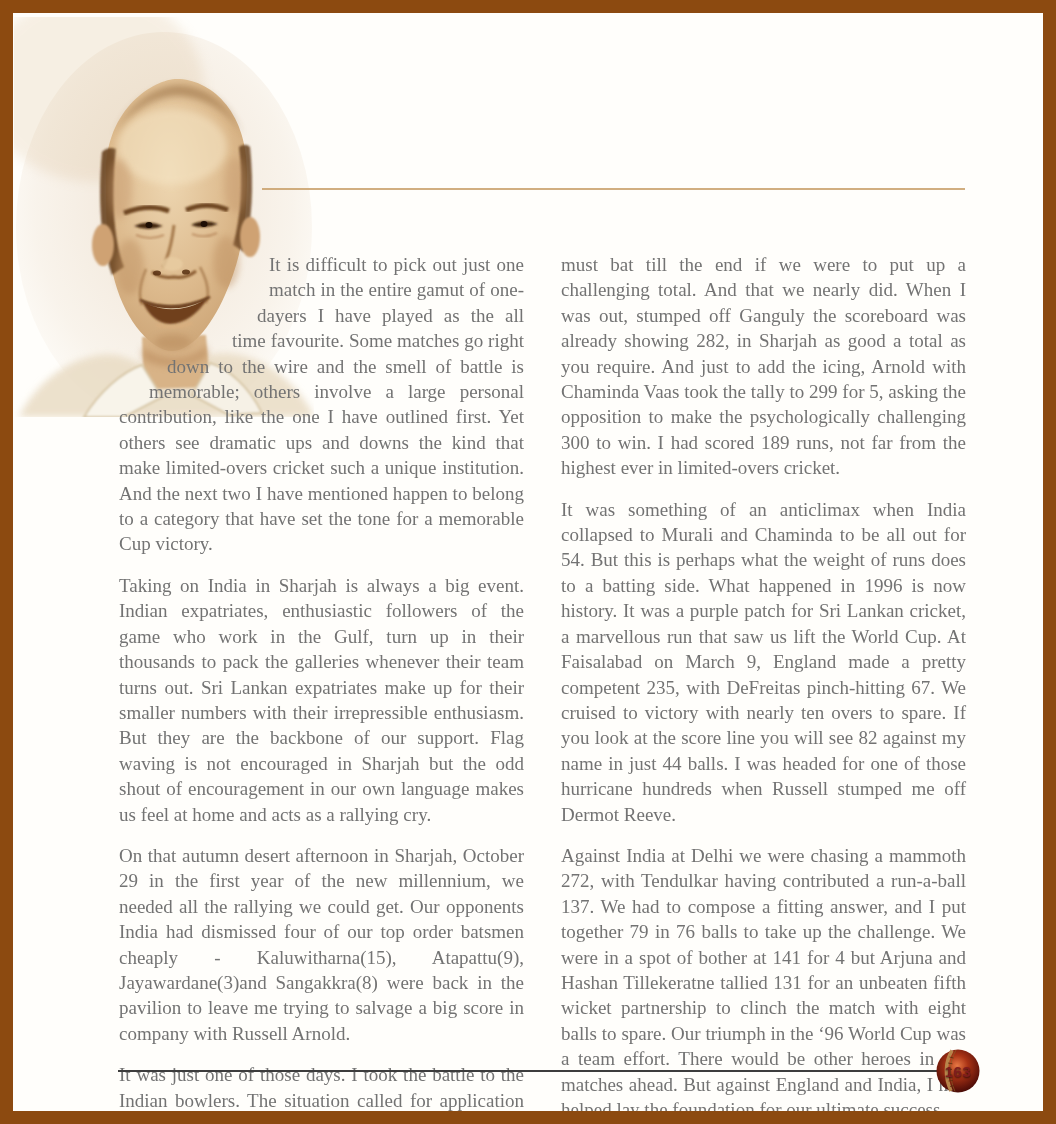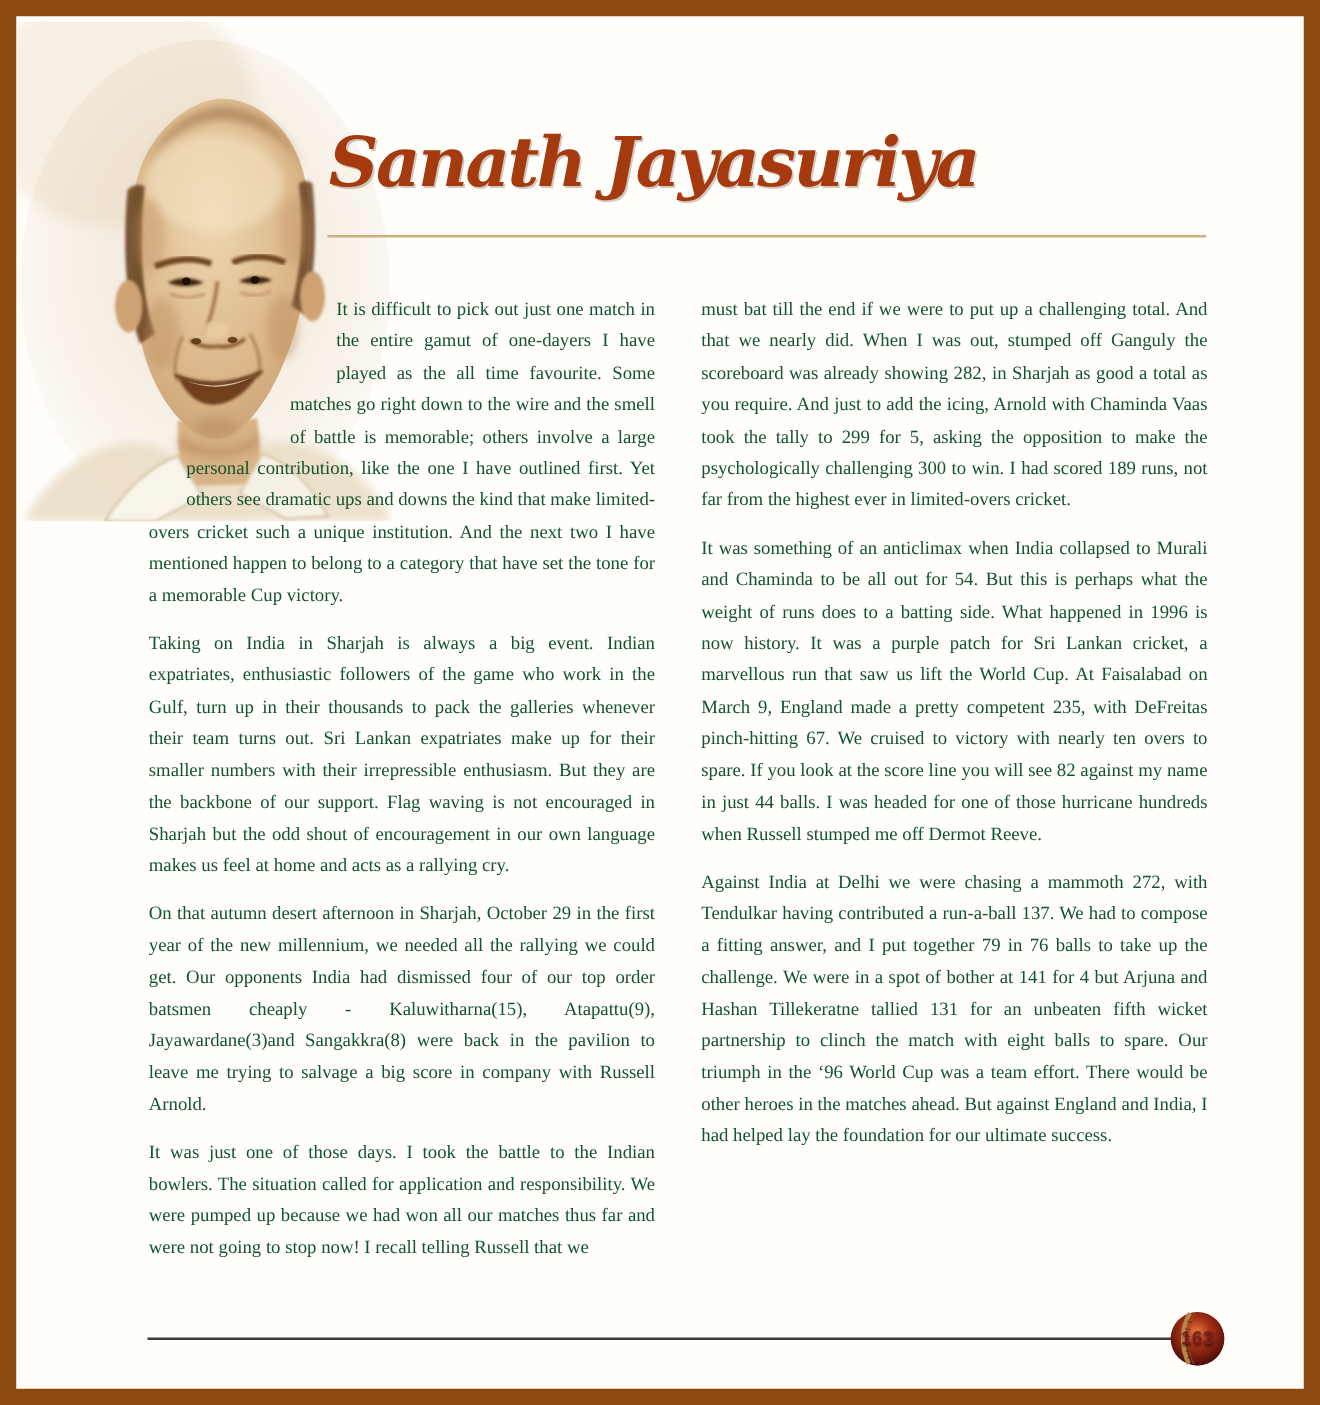--- a/index.html
+++ b/index.html
@@ -31,25 +31,25 @@
     position:absolute;left:249px;top:175px;width:703px;height:2px;
     background:#c9a06a;opacity:.85;
   }
   
   .columns{
     position:absolute;left:106px;top:223px;width:848px;
     display:flex;gap:37px;
   }
   .col{width:405px;flex:0 0 405px;}
   .col p{
-    margin:0 0 13px 0;
-    font-size:15px;
+    margin:16px 0 13px 0;
+    font-size:19px;
     line-height:25.4px;
     text-align:justify;
-    color:#14532d;
+    color:#737373;
   }
   .portrait-spacer{
     float:left;width:150px;height:153px;
     shape-outside:polygon(0 0,146px 0,146px 25px,150px 25px,150px 51px,138px 51px,138px 76px,113px 76px,113px 102px,48px 102px,48px 127px,30px 127px,30px 153px,0 153px);
   }
   
   .footer-rule{
     position:absolute;left:105px;top:1057px;width:827px;height:2px;
     background:#3d3d3d;
   }
@@ -134,23 +134,20 @@
     <path d="M128 284 Q 160 296 194 281 Q 178 306 156 307 Q 138 306 128 284 Z" fill="#70401d" filter="url(#soft2)"></path>
     <path d="M133 287 Q 160 297 189 284 Q 162 299 133 287 Z" fill="#efe0c4" opacity="0.95"></path>
     <path d="M126 283 Q 160 297 196 280" stroke="#5d3314" stroke-width="2" fill="none" filter="url(#soft2)"></path>
     <path d="M142 308 Q 160 313 178 306" stroke="#d9af7f" stroke-width="3" fill="none" opacity="0.9" filter="url(#soft2)"></path>
 
     <ellipse cx="159" cy="325" rx="18" ry="8" fill="#b5885a" opacity="0.5" filter="url(#soft)"></ellipse>
     <ellipse cx="116" cy="250" rx="14" ry="28" fill="#bd8f61" opacity="0.45" filter="url(#soft)"></ellipse>
     <ellipse cx="212" cy="245" rx="13" ry="26" fill="#bd8f61" opacity="0.45" filter="url(#soft)"></ellipse>
   </svg>
 
-  <div class="title-wrap">
-    <h1 class="title">Sanath Jayasuriya</h1>
-  </div>
   <div class="title-rule"></div>
 
   <div class="columns">
     <div class="col">
       <div class="portrait-spacer"></div>
       <p>It is difficult to pick out just one match in the entire gamut of one-dayers I have played as the all time favourite. Some matches go right down to the wire and the smell of battle is memorable; others involve a large personal contribution, like the one I have outlined first. Yet others see dramatic ups and downs the kind that make limited-overs cricket such a unique institution. And the next two I have mentioned happen to belong to a category that have set the tone for a memorable Cup victory.</p>
       <p>Taking on India in Sharjah is always a big event. Indian expatriates, enthusiastic followers of the game who work in the Gulf, turn up in their thousands to pack the galleries whenever their team turns out. Sri Lankan expatriates make up for their smaller numbers with their irrepressible enthusiasm. But they are the backbone of our support. Flag waving is not encouraged in Sharjah but the odd shout of encouragement in our own language makes us feel at home and acts as a rallying cry.</p>
       <p>On that autumn desert afternoon in Sharjah, October 29 in the first year of the new millennium, we needed all the rallying we could get. Our opponents India had dismissed four of our top order batsmen cheaply - Kaluwitharna(15), Atapattu(9), Jayawardane(3)and Sangakkra(8) were back in the pavilion to leave me trying to salvage a big score in company with Russell Arnold.</p>
       <p>It was just one of those days. I took the battle to the Indian bowlers. The situation called for application and responsibility. We were pumped up because we had won all our matches thus far and were not going to stop now! I recall telling Russell that we</p>
     </div>

